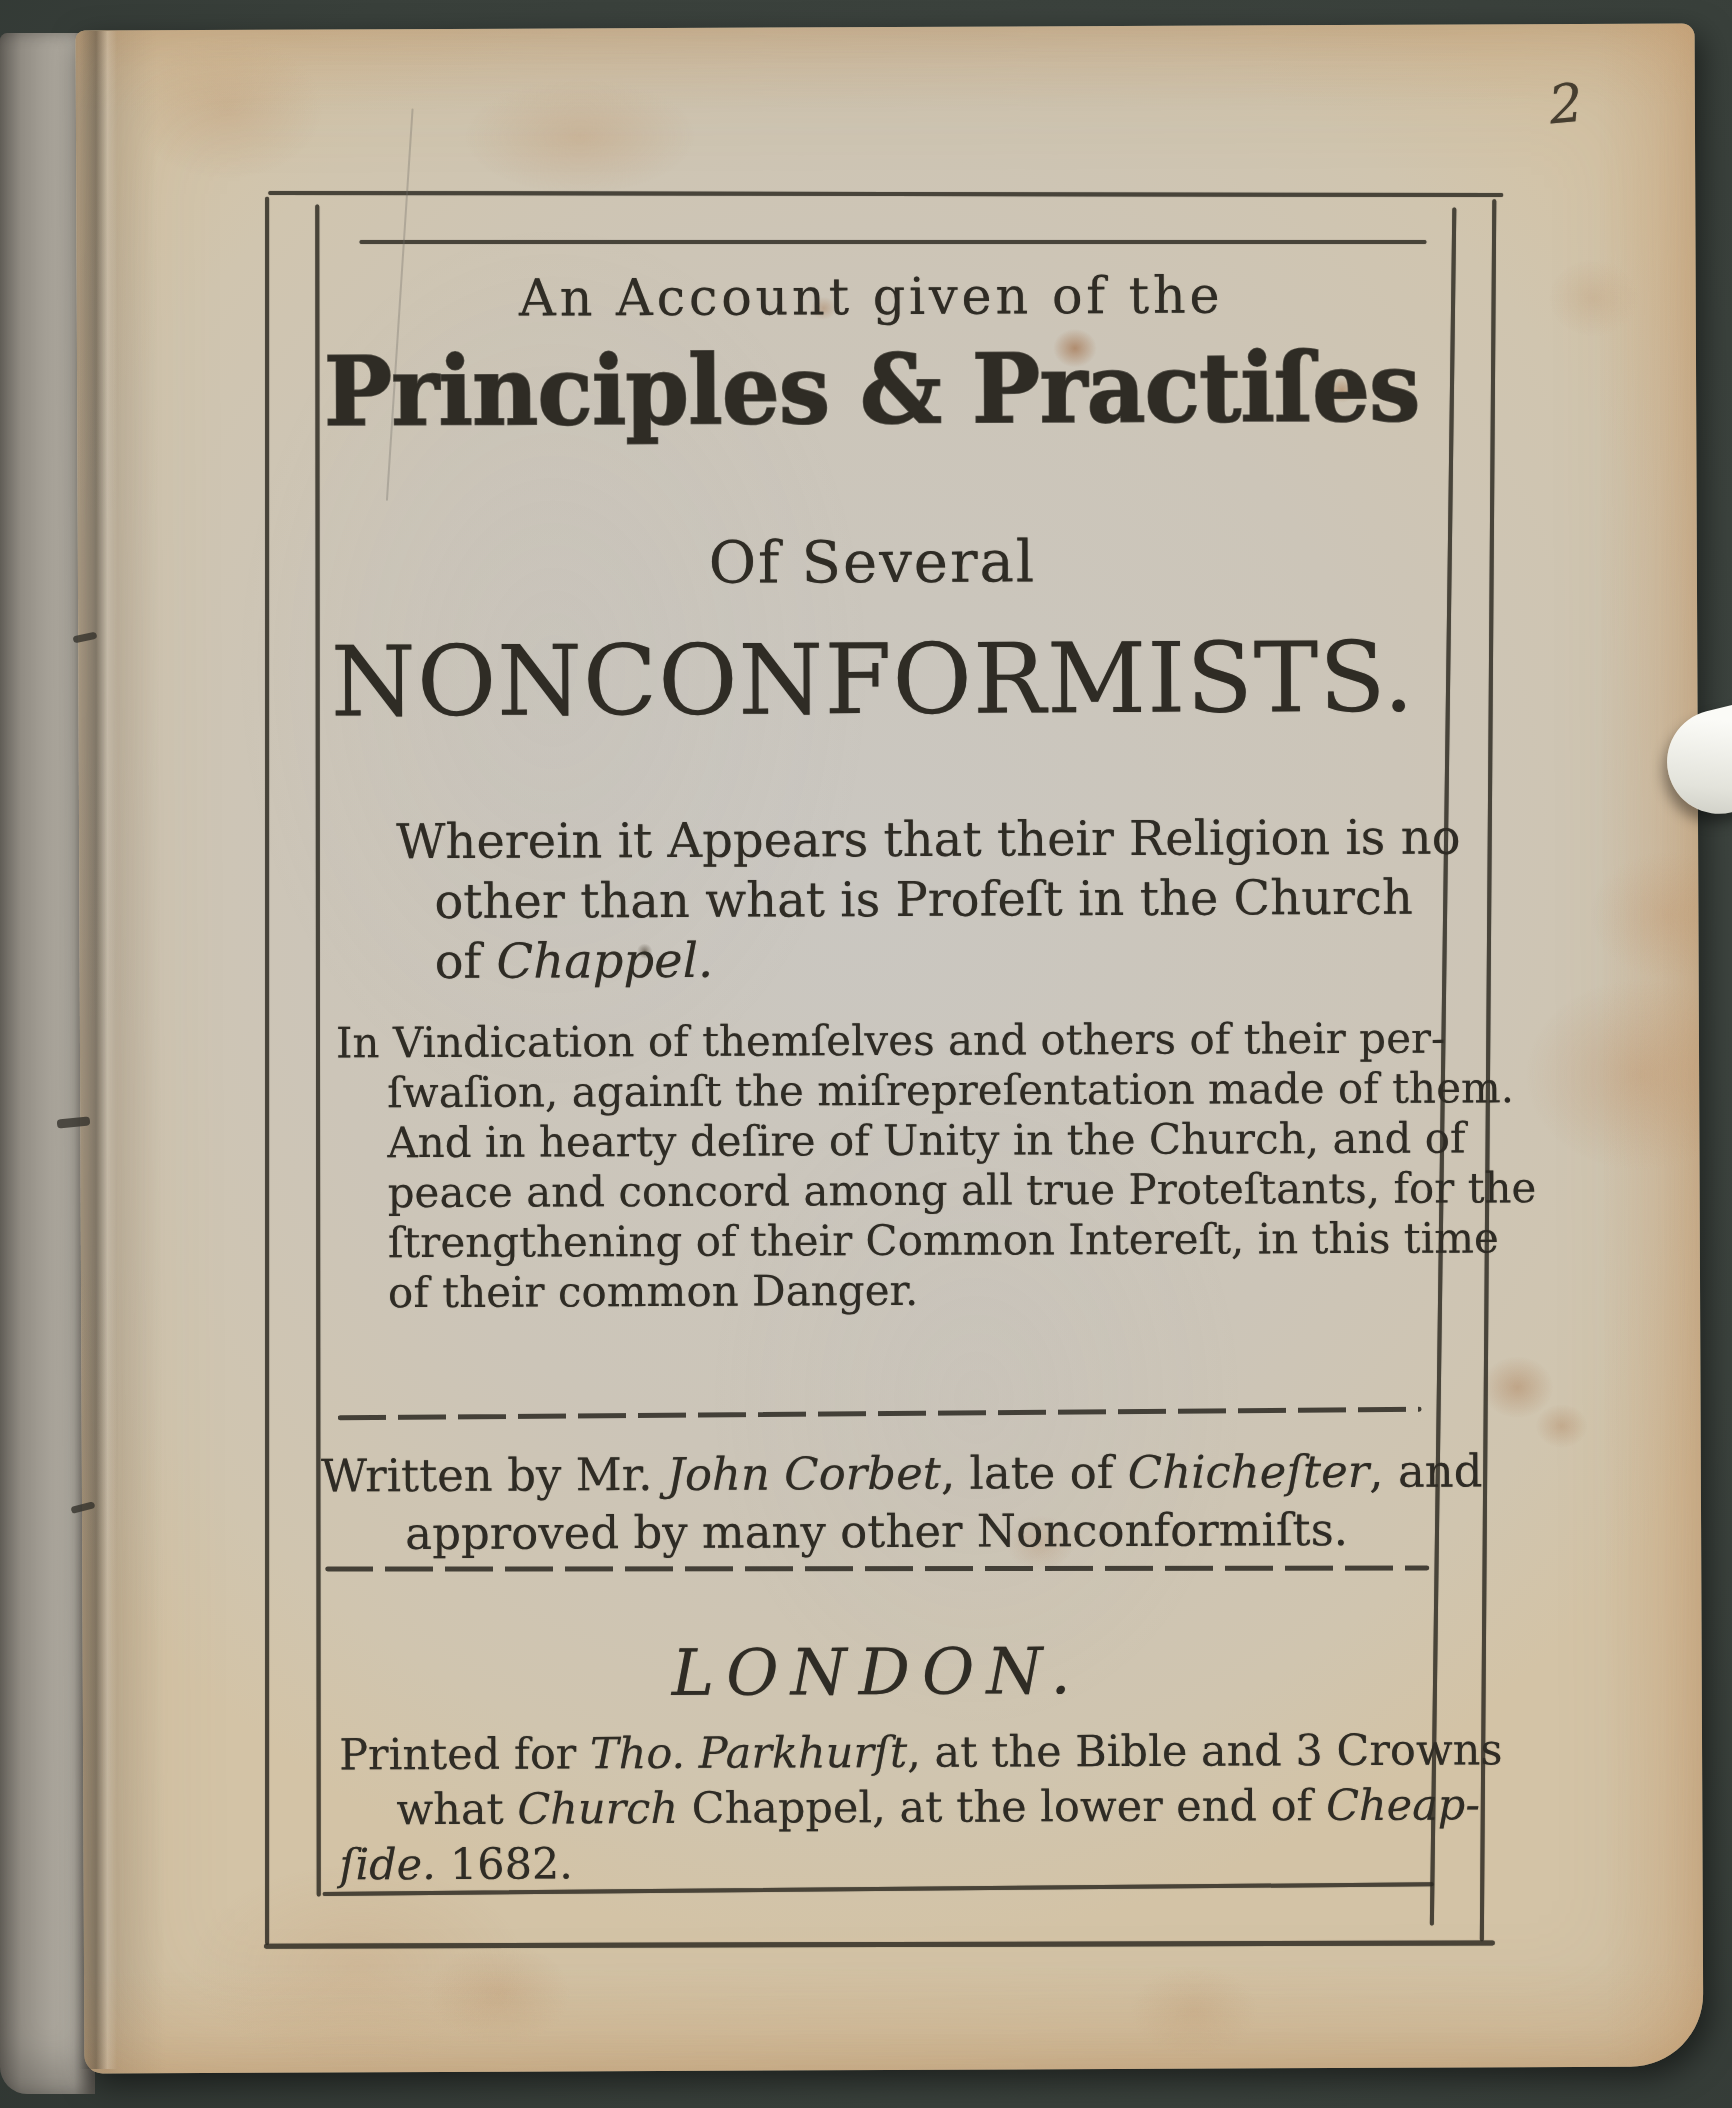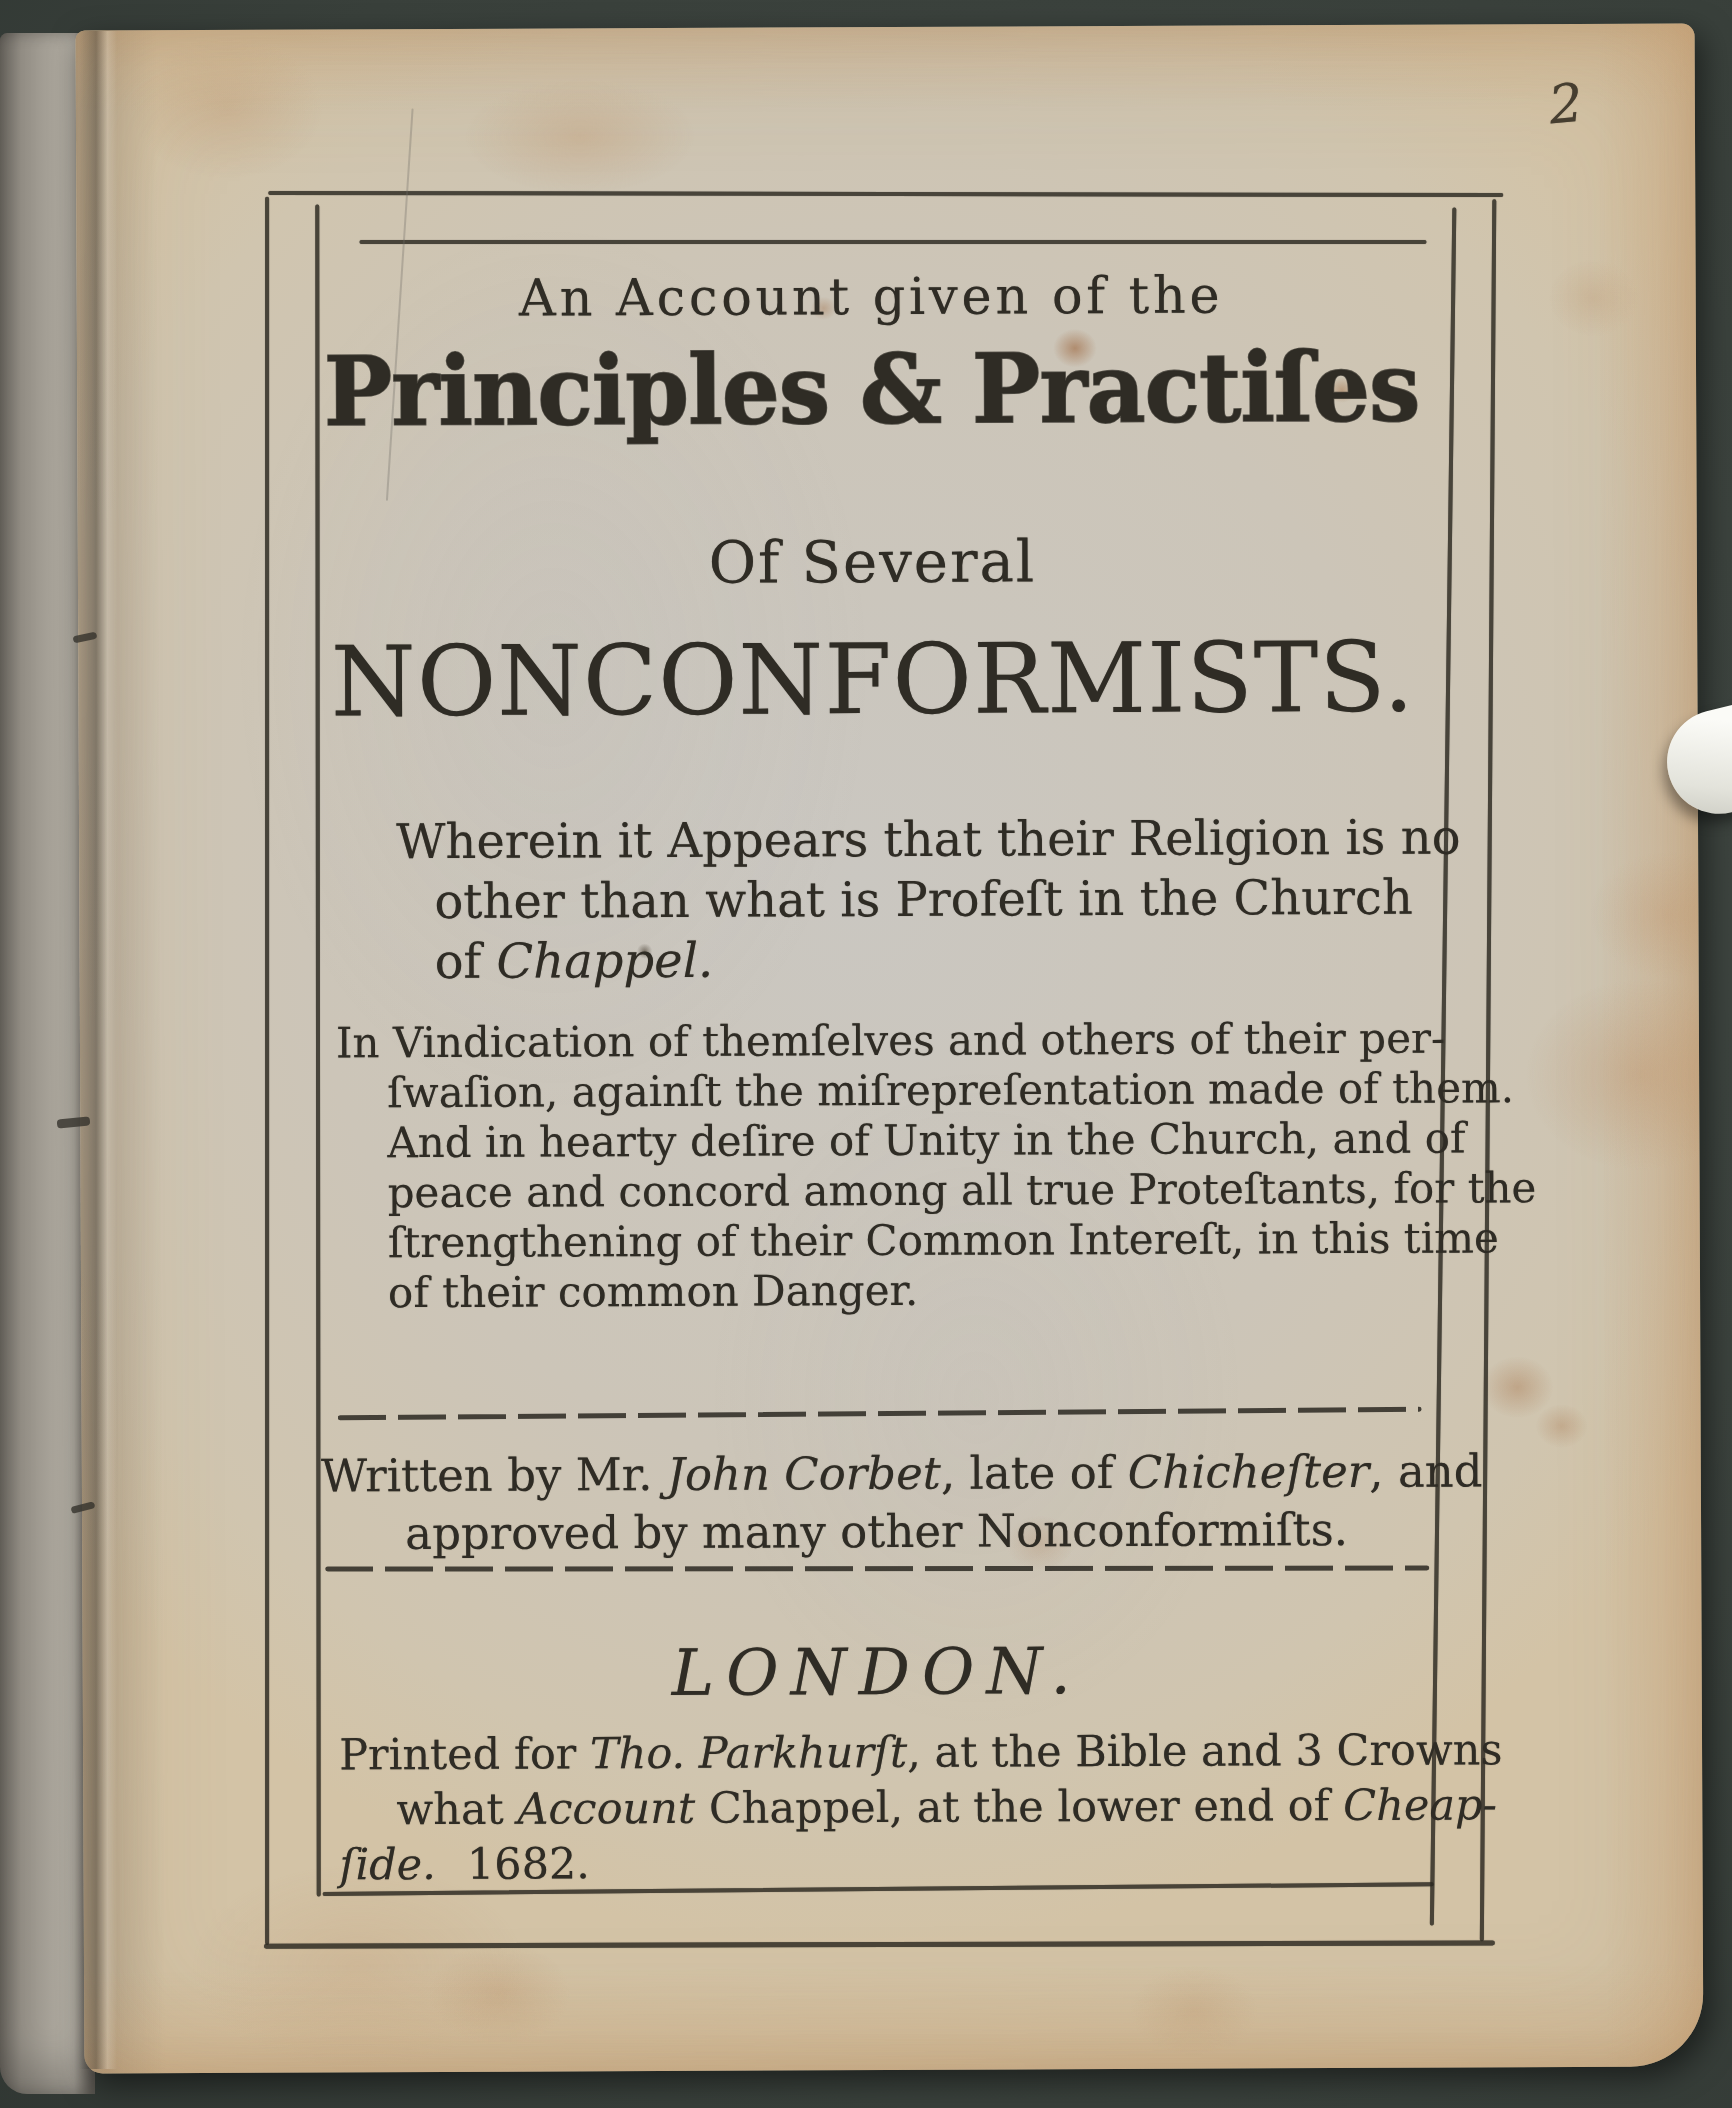--- a/index.html
+++ b/index.html
@@ -74,21 +74,21 @@
   .para .line{white-space:nowrap;}
   .subtitle{left:317px;top:782px;font-size:48px;line-height:60px;}
   .subtitle .ind{padding-left:38px;}
   .vind{left:256px;top:989px;font-size:42px;line-height:50px;}
   .vind .ind{padding-left:51px;}
   .byline{left:239px;top:1418px;width:1111px;font-size:45px;line-height:58px;}
   .byline .line{text-align:center;}
   .london{top:1608px;font-size:64px;font-style:italic;letter-spacing:12px;}
   .imprint{left:256px;top:1698px;font-size:43px;line-height:55px;}
   .imprint .ind{padding-left:57px;}
-  .imprint .line:nth-child(3) span.rm{margin-left:31px;}
+  .imprint .line:nth-child(3) span.rm{margin-left:14px;}
   .em{font-style:italic;}
   .dash{position:absolute;height:4.6px;border-radius:2.7px;
     background:repeating-linear-gradient(90deg, rgba(43,40,33,.85) 0 48px, rgba(43,40,33,0) 48px 60px);}
   .dr1{left:256px;top:1384px;width:1084px;transform:rotate(-.2deg);}
   .dr2{left:243px;top:1539px;width:1104px;transform:rotate(.2deg);}
   .folio{left:1473px;top:49px;font-size:53px;font-style:italic;color:#463e30;
     transform:rotate(-5deg);text-shadow:0 0 0.9px rgba(70,62,48,.6);}
   .sew{position:absolute;background:#35322c;border-radius:3.7px;opacity:.8;}
   .sew1{left:73px;top:634px;width:24px;height:7.3px;transform:rotate(-12deg);}
   .sew2{left:57px;top:1118px;width:33px;height:9.1px;transform:rotate(-6deg);}
@@ -150,21 +150,21 @@
         <div class="line"><span class="rm">Written by Mr. </span><span class="em">John Corbet</span><span class="rm">, late of </span><span class="em">Chicheſter</span><span class="rm">, and</span></div>
         <div class="line"><span class="rm">approved by many other Nonconformiſts.</span></div>
       </div>
 
     <div class="dash dr2"></div>
 
     <div class="txt center london">LONDON.</div>
 
     <div class="txt para imprint">
         <div class="line"><span class="rm">Printed for </span><span class="em">Tho. Parkhurſt</span><span class="rm">, at the Bible and 3 Crowns</span></div>
-        <div class="line ind"><span class="rm">what </span><span class="em">Account</span><span class="rm"> Chappel, at the lower end of </span><span class="em">Cheap-</span></div>
+        <div class="line ind"><span class="rm">what </span><span class="em">Church</span><span class="rm"> Chappel, at the lower end of </span><span class="em">Cheap-</span></div>
         <div class="line"><span class="em">ſide.</span><span class="rm">1682.</span></div>
       </div>
 
     <div class="txt folio">2</div>
   </div>
 
   <div class="fold"></div>
   <div class="sew sew1"></div>
   <div class="sew sew2"></div>
   <div class="sew sew3"></div>

